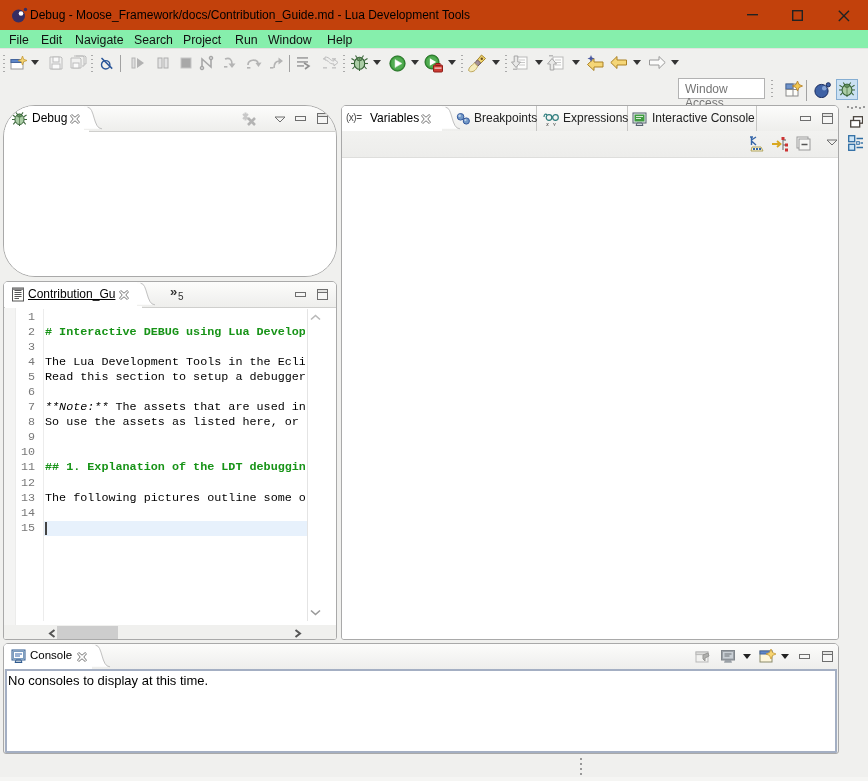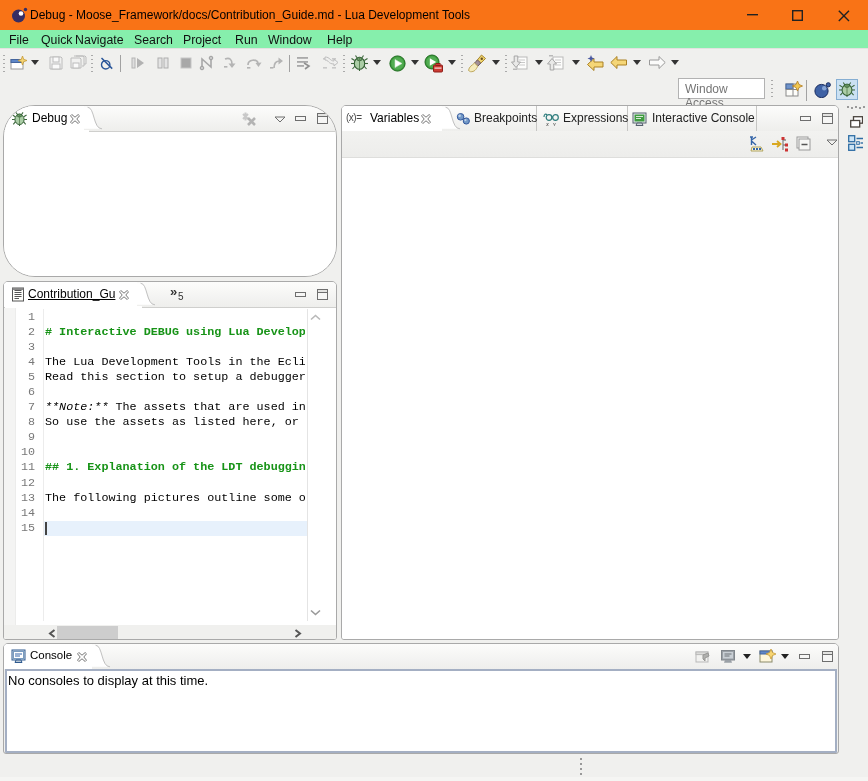--- a/index.html
+++ b/index.html
@@ -1,18 +1,18 @@
 <!DOCTYPE html>
 <html><head>
 <meta charset="utf-8">
 <style>
 html,body{margin:0;padding:0;width:868px;height:781px;overflow:hidden;background:#f0f0ee;font-family:"Liberation Sans",sans-serif;}
 *{box-sizing:border-box;}
 .abs{position:absolute;}
-#titlebar{position:absolute;left:0;top:0;width:868px;height:30px;background:#f97316;}
+#titlebar{position:absolute;left:0;top:0;width:868px;height:30px;background:#c2410c;}
 #title{position:absolute;left:30px;top:8px;font-size:12px;color:#000;white-space:nowrap;}
 #menubar{position:absolute;left:0;top:30px;width:868px;height:18px;background:#86efac;font-size:12.3px;color:#111;}
 #menubar span{position:absolute;top:3px;}
 #toolzone{position:absolute;left:0;top:48px;width:868px;height:55px;background:#f0f0ee;border-top:1px solid #e2e2e0;}
 .panel{position:absolute;background:#f0f0ee;border:1px solid #a9a9a9;border-radius:5px 5px 3px 3px;overflow:hidden;}
 .tabrow{position:absolute;left:0;top:0;right:0;height:25px;background:linear-gradient(#fcfcfb,#eeeeec);}
 .activetab{position:absolute;left:0;top:0;height:25px;background:#fff;}
 .swoosh{position:absolute;top:0;height:25px;width:18px;}
 .tabtxt{font-size:12px;color:#000;position:absolute;top:5px;white-space:nowrap;}
 .body-white{position:absolute;background:#fff;}
@@ -39,21 +39,21 @@
   <svg class="abs" style="left:792px;top:10px" width="11" height="11">
       <rect x="0.7" y="0.7" width="9.6" height="9.6" fill="none" stroke="#222" stroke-width="1.4"></rect>
     </svg>
   <svg class="abs" style="left:838px;top:10px" width="12" height="12">
       <path d="M0.8 0.8 L11 11 M11 0.8 L0.8 11" stroke="#222" stroke-width="1.4"></path>
     </svg>
 </div>
 
 <div id="menubar">
   <span style="left:9px">File</span>
-  <span style="left:41px">Quick</span>
+  <span style="left:41px">Edit</span>
   <span style="left:75px">Navigate</span>
   <span style="left:134px">Search</span>
   <span style="left:183px">Project</span>
   <span style="left:235px">Run</span>
   <span style="left:268px">Window</span>
   <span style="left:327px">Help</span>
 </div>
 
 <div id="toolzone"></div>
 <div id="toolbar1">

